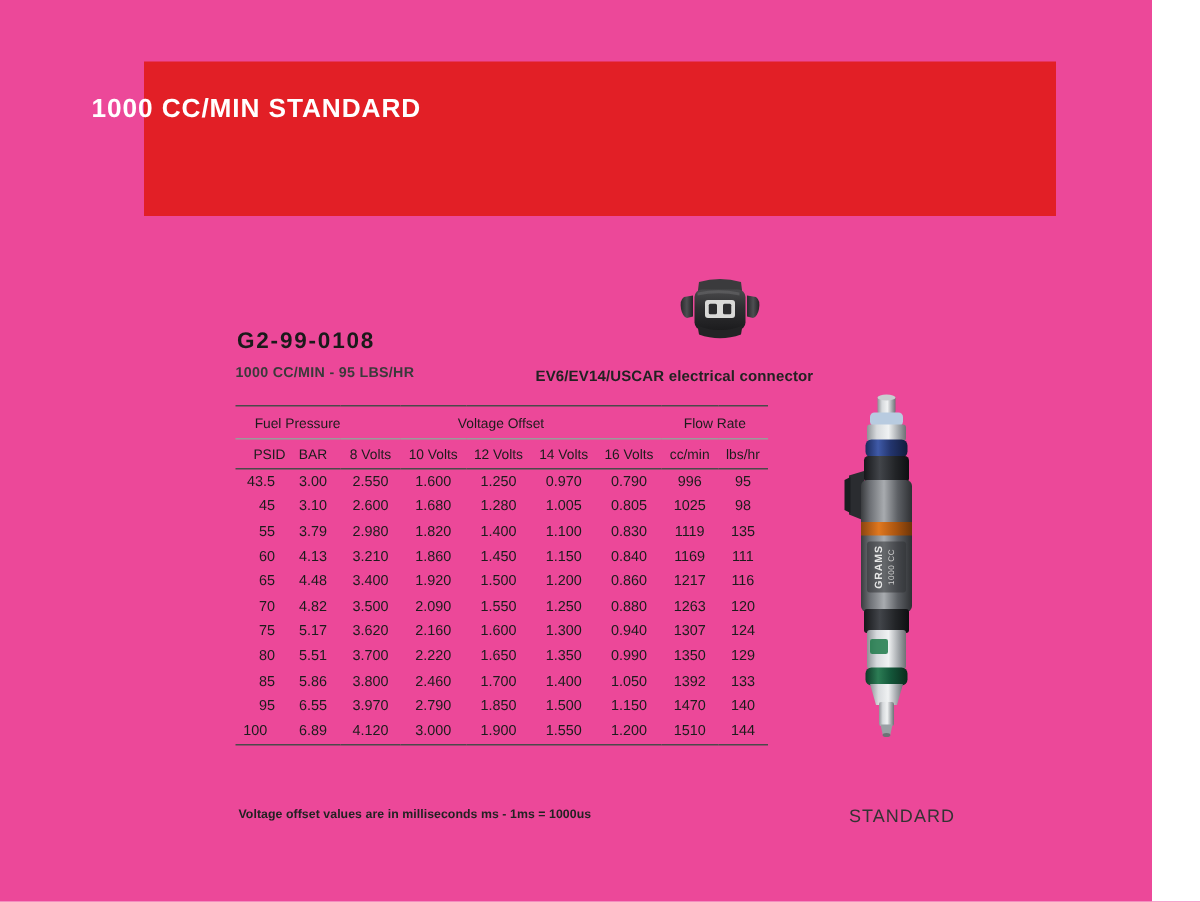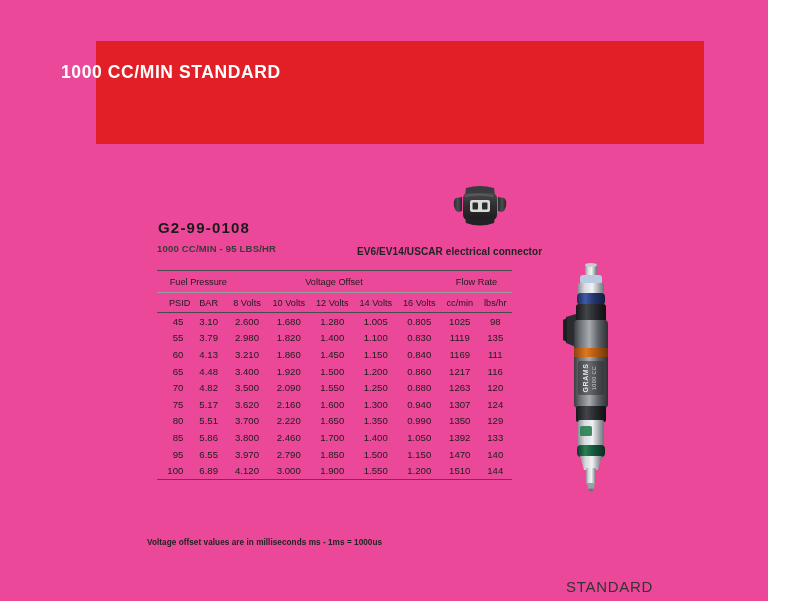--- a/index.html
+++ b/index.html
@@ -121,58 +121,58 @@
     height: 16.6px;
     vertical-align: middle;
     font-size: 9.6px;
   }
   tbody.data td.c0 {
     text-align: right;
     padding-right: 7px;
   }
   tbody.data tr:last-child td {
     border-bottom: 1.2px solid #4a4a4a;
+    text-align: center;
   }
   
   col.w-psid   { width: 34px; }
   col.w-bar    { width: 38px; }
   col.w-v8     { width: 43px; }
   col.w-v10    { width: 46px; }
   col.w-v12    { width: 46px; }
   col.w-v14    { width: 46px; }
   col.w-v16    { width: 46px; }
   col.w-ccmin  { width: 40px; }
   col.w-lbshr  { width: 36px; }
 
   .footnote {
     position: absolute;
-    left: 147px;
+    left: 159px;
     top: 538px;
     font-size: 8.2px;
     font-weight: bold;
     color: #222;
     letter-spacing: 0.05px;
   }
 
   
   .injector {
     position: absolute;
     left: 556px;
     top: 262px;
     width: 70px;
     height: 270px;
   }
   .inj-caption {
     position: absolute;
     left: 566px;
     top: 537px;
-    font-size: 15px;
+    font-size: 12px;
     color: #333;
     letter-spacing: 0.7px;
-    margin-top: 41px;
   }
 </style>
 </head>
 <body>
 
 <div class="page">
 
   <div class="banner"></div>
   <div class="banner-title">1000 CC/MIN STANDARD</div>
 
@@ -238,20 +238,31 @@
           <td>10 Volts</td>
           <td>12 Volts</td>
           <td>14 Volts</td>
           <td>16 Volts</td>
           <td>cc/min</td>
           <td>lbs/hr</td>
         </tr>
       </thead>
       <tbody class="data">
         <tr>
+          <td class="c0">43.5</td>
+          <td>3.00</td>
+          <td>2.550</td>
+          <td>1.600</td>
+          <td>1.250</td>
+          <td>0.970</td>
+          <td>0.790</td>
+          <td>996</td>
+          <td>95</td>
+        </tr>
+        <tr>
           <td class="c0">45</td>
           <td>3.10</td>
           <td>2.600</td>
           <td>1.680</td>
           <td>1.280</td>
           <td>1.005</td>
           <td>0.805</td>
           <td>1025</td>
           <td>98</td>
         </tr>

